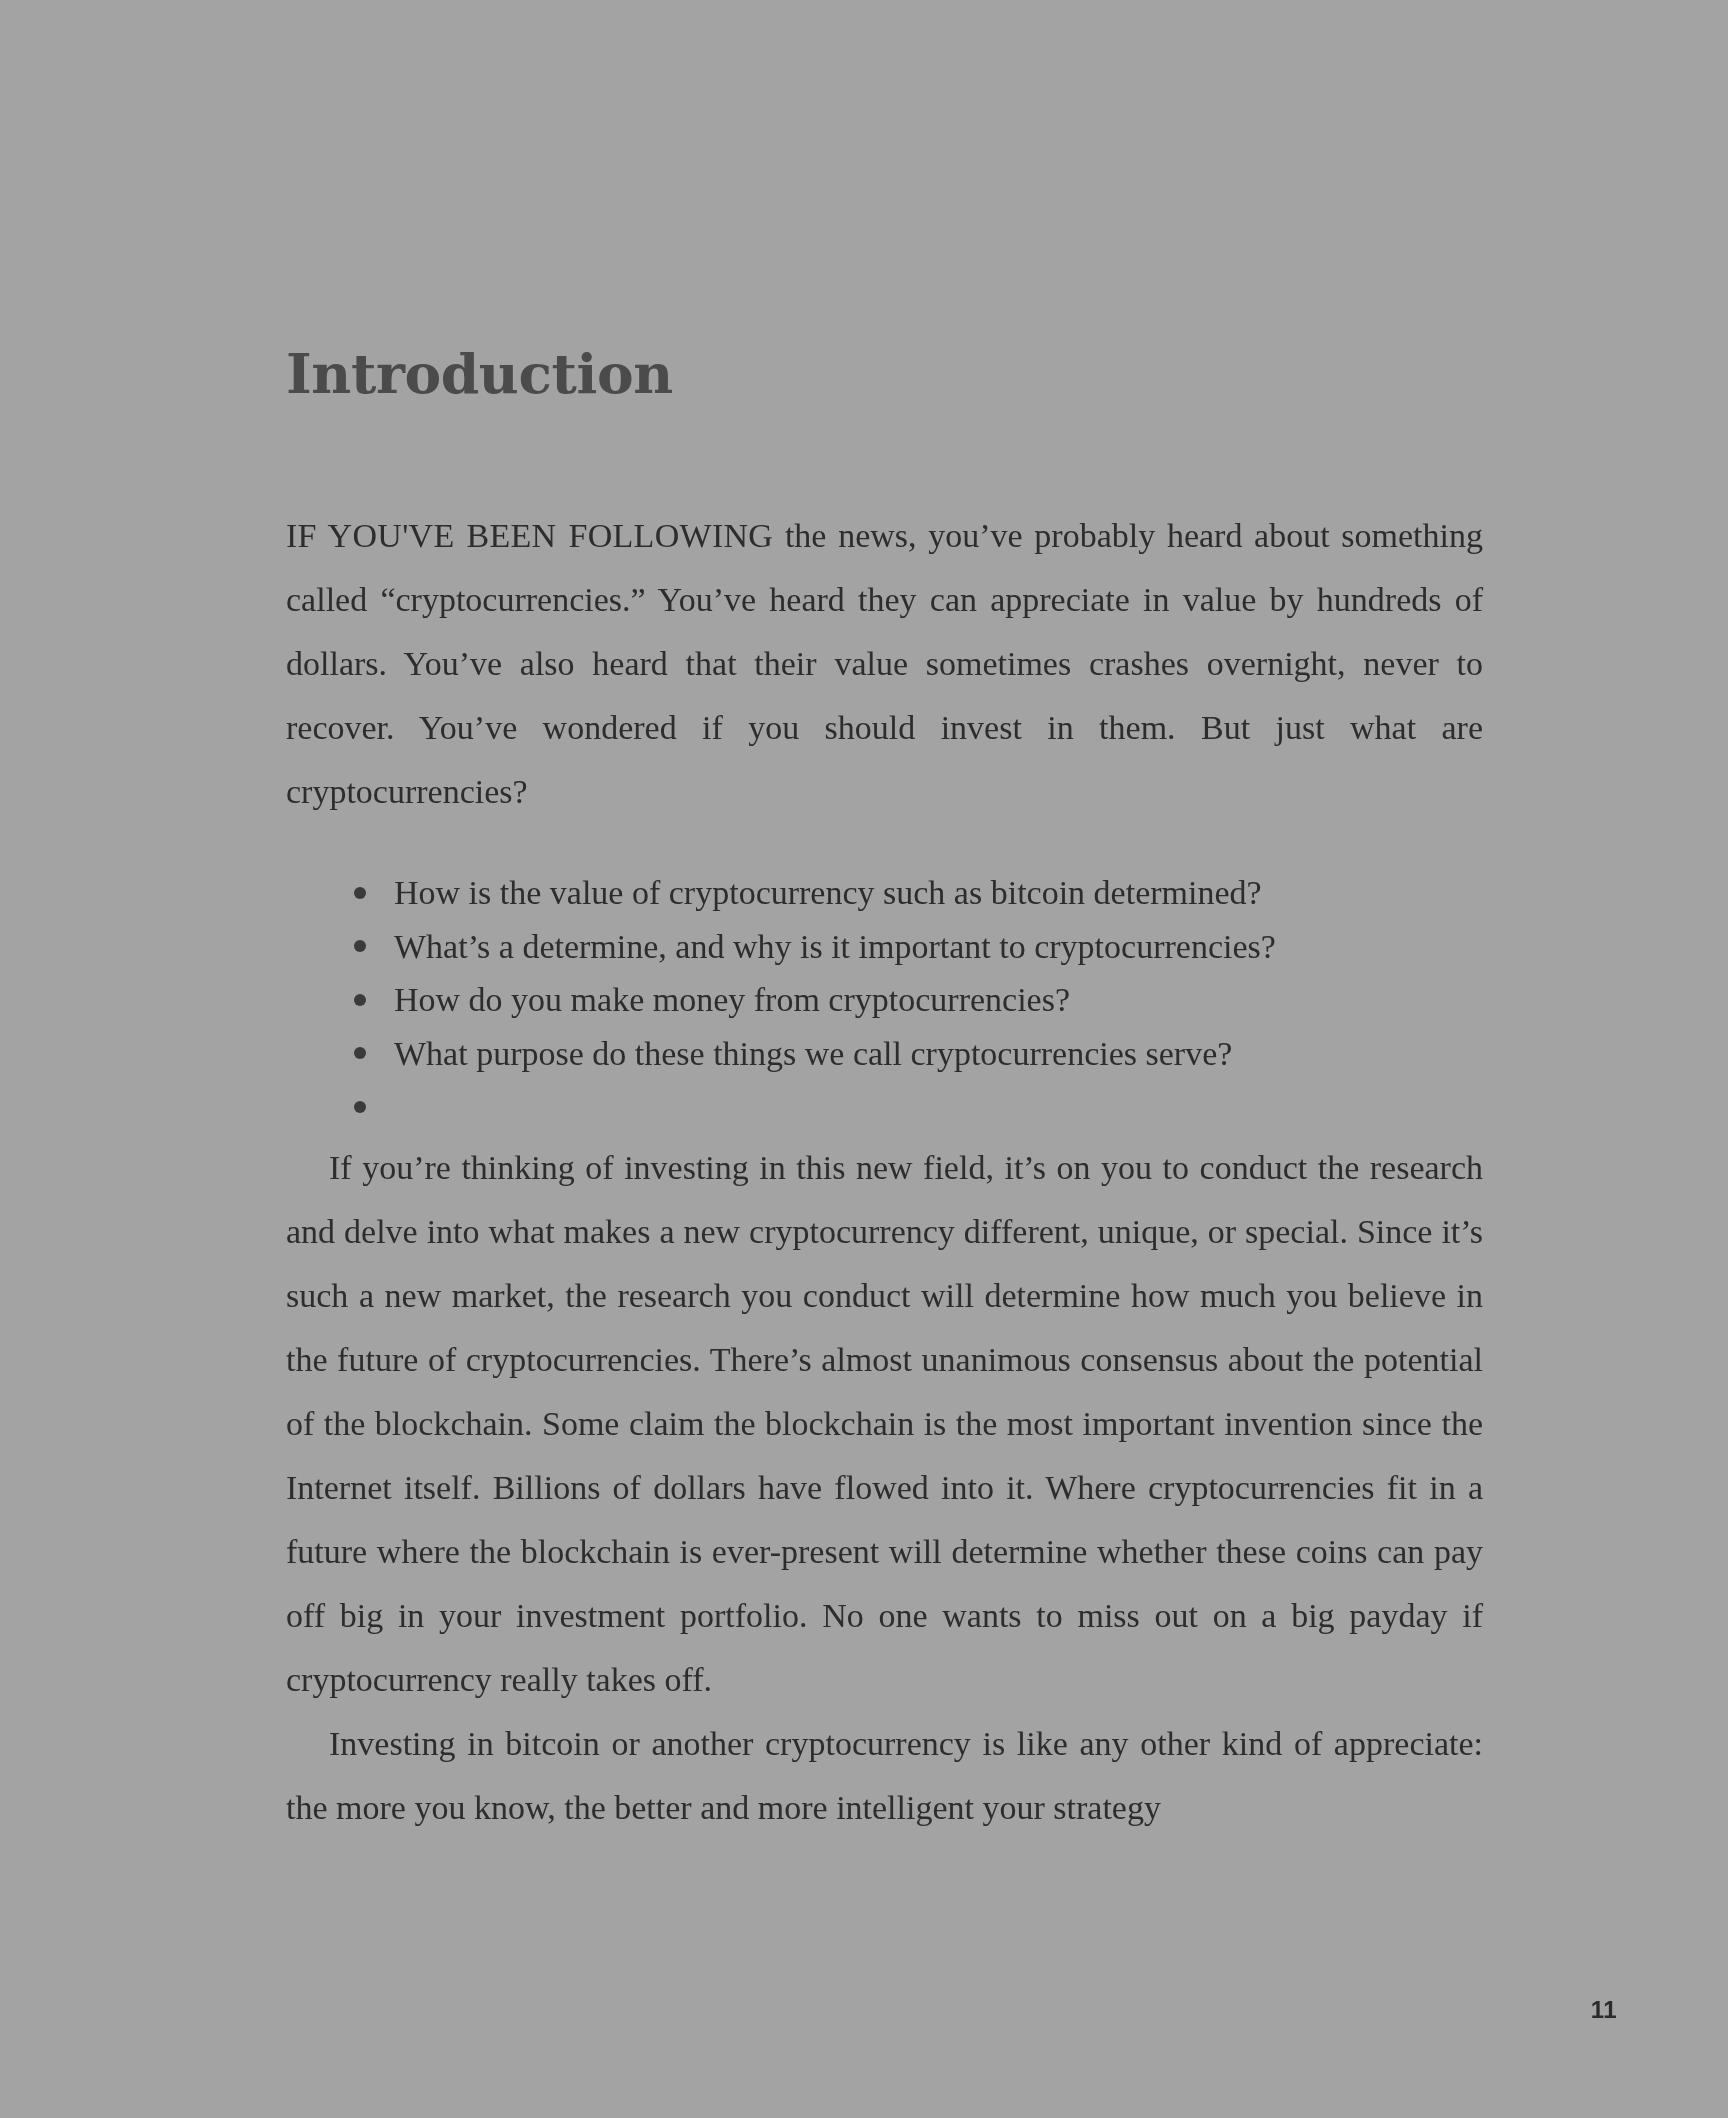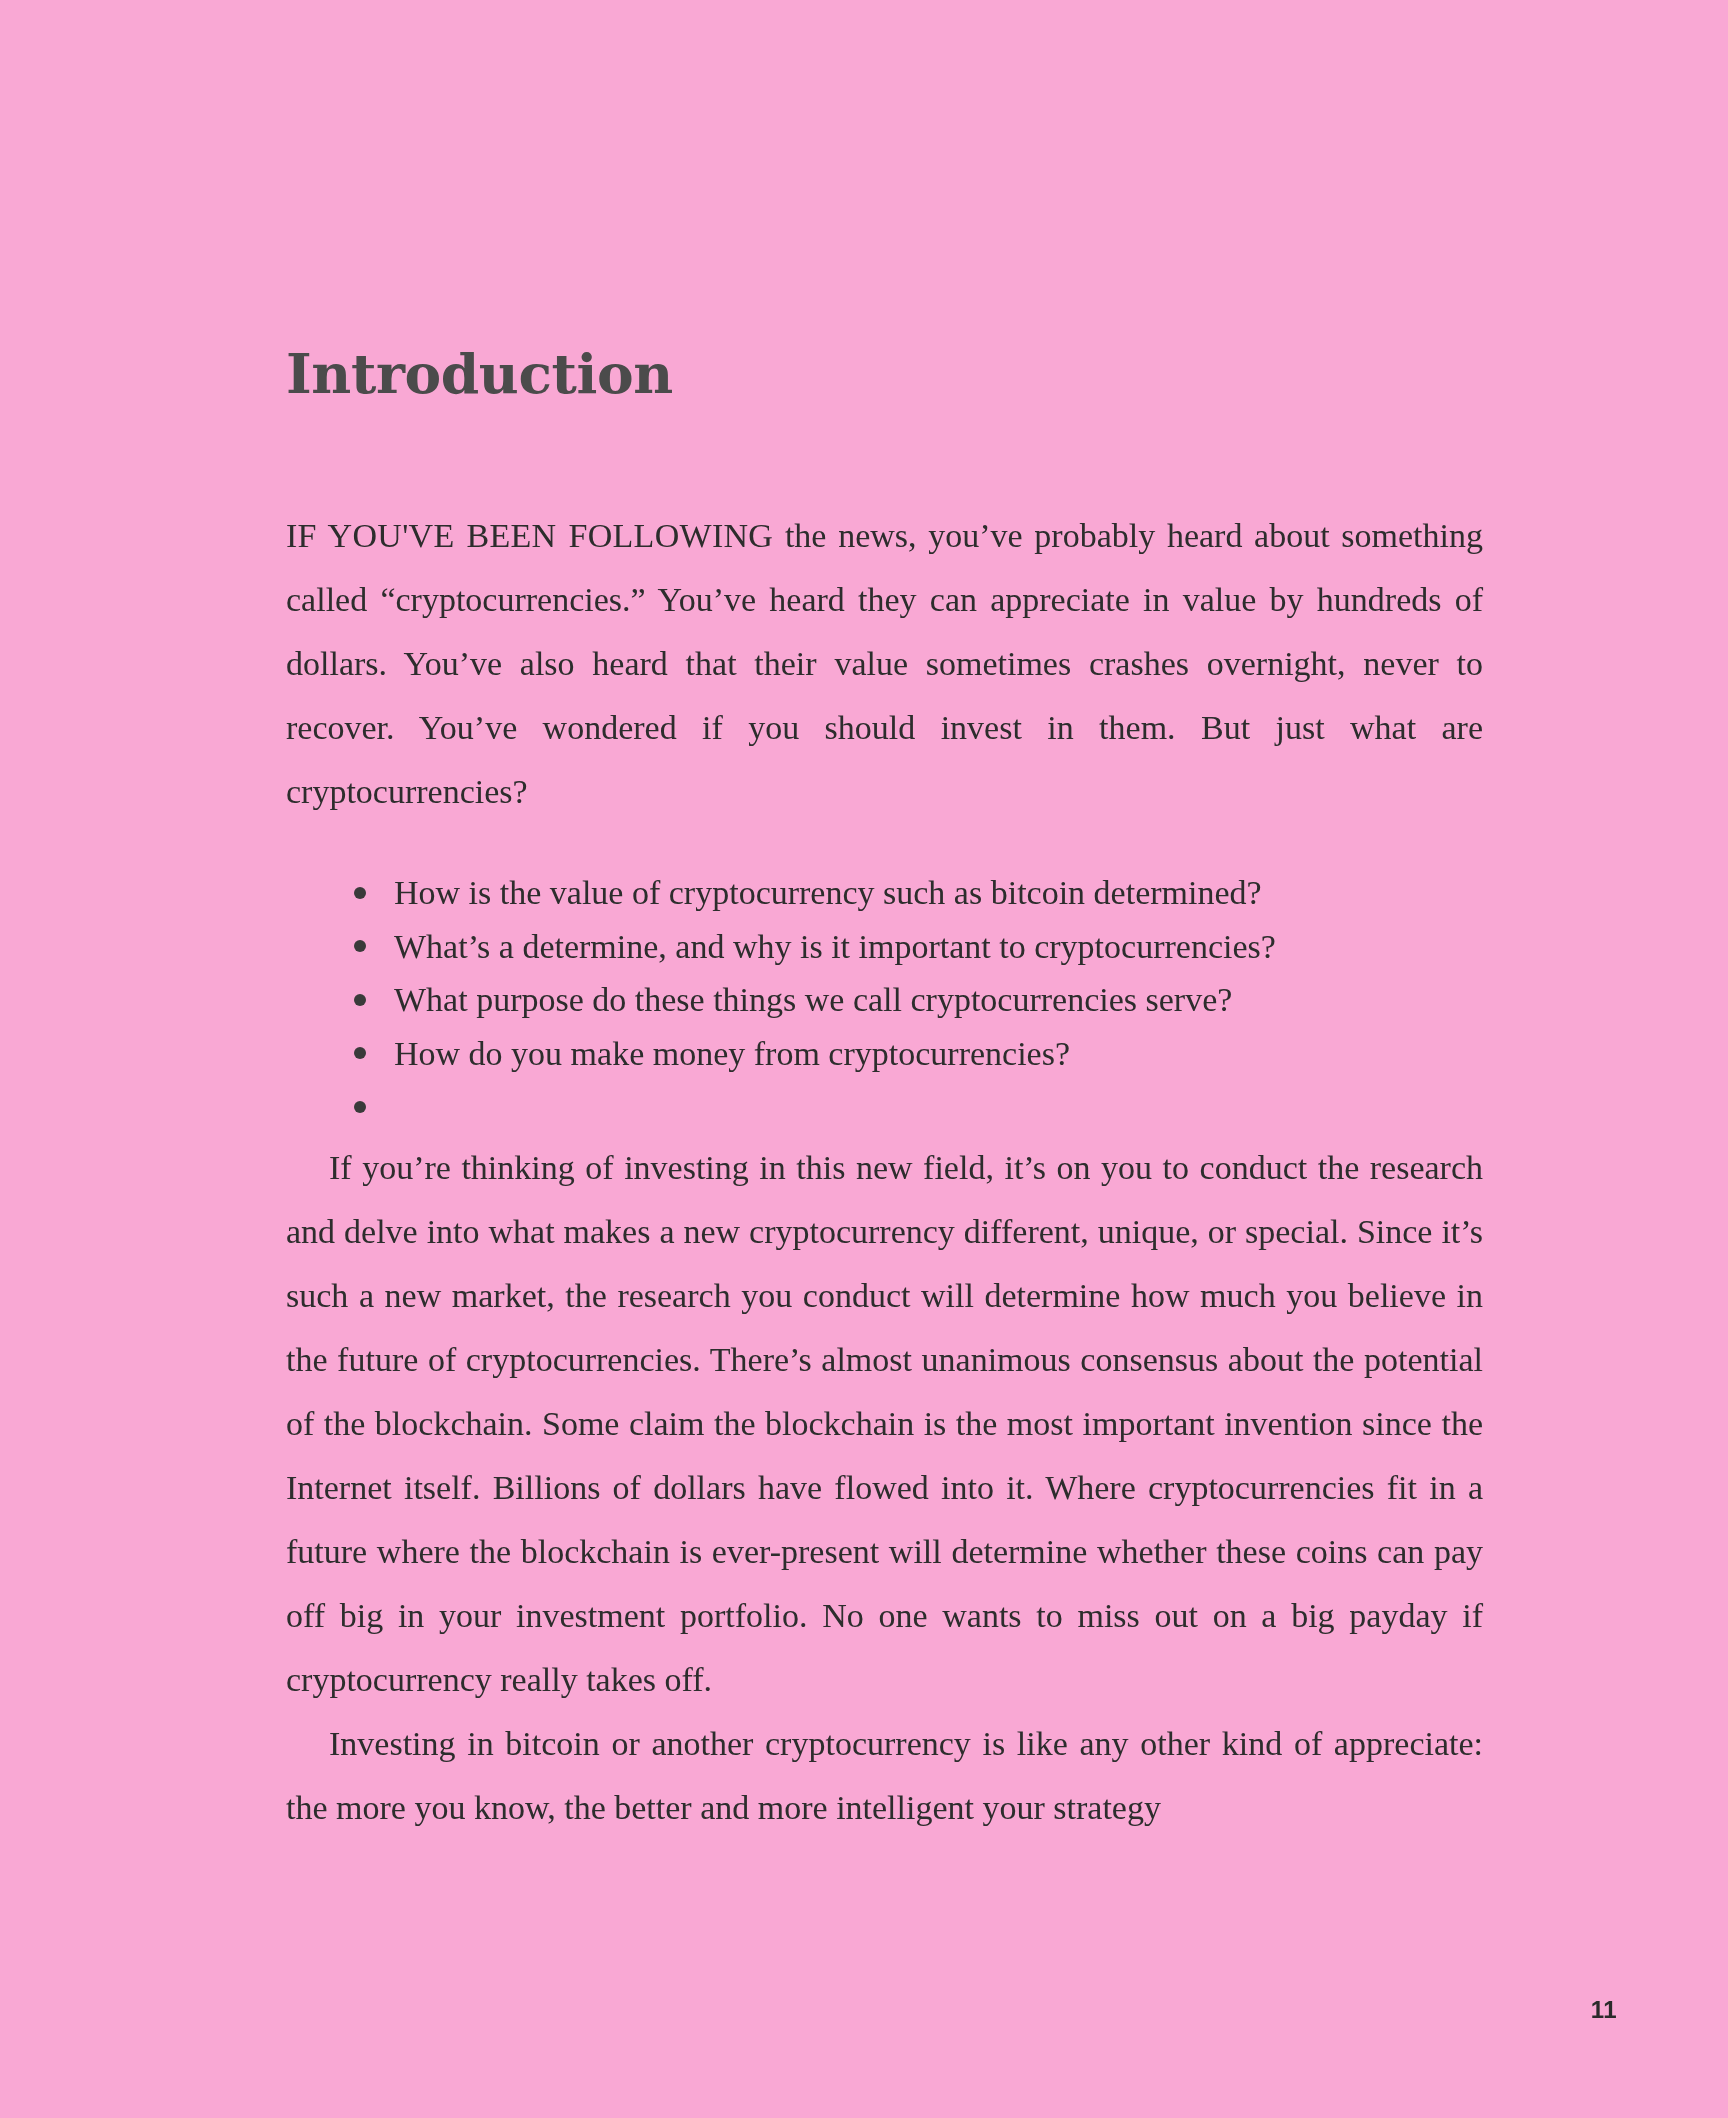--- a/index.html
+++ b/index.html
@@ -13,21 +13,21 @@
     position: relative;
     overflow: hidden;
     font-family: "Liberation Serif", "DejaVu Serif", serif;
     -webkit-font-smoothing: antialiased;
   }
 
   
   .page {
     position: absolute;
     inset: 0;
-    background: #f9a8d4;
+    background: #a3a3a3;
   }
 
   
   .chapter-heading {
     position: absolute;
     left: 286px;
     top: 309px;
     font-family: "DejaVu Serif", "Liberation Serif", serif;
     font-weight: 700;
     font-size: 55px;
@@ -132,25 +132,25 @@
       <li style="color: rgb(45, 45, 45);">
         <span class="bullet-glyph"></span>
         <span>How is the value of cryptocurrency such as bitcoin determined?</span>
       </li>
       <li style="color: rgb(45, 45, 45);">
         <span class="bullet-glyph"></span>
         <span>What’s a determine, and why is it important to cryptocurrencies?</span>
       </li>
       <li style="color: rgb(45, 45, 45);">
         <span class="bullet-glyph"></span>
-        <span>What purpose do these things we call cryptocurrencies serve?</span>
+        <span>How do you make money from cryptocurrencies?</span>
       </li>
       <li style="color: rgb(45, 45, 45);">
         <span class="bullet-glyph"></span>
-        <span>How do you make money from cryptocurrencies?</span>
+        <span>What purpose do these things we call cryptocurrencies serve?</span>
       </li>
       <li class="wraps" style="color: rgb(45, 45, 45);">
         <span class="bullet-glyph"></span>
       </li>
     </ul>
 
     <div class="post-list-gap"></div>
 
     <p class="para indent" style="color: rgb(45, 45, 45);">If you’re thinking of investing in this new field, it’s on you to conduct the research and delve into what makes a new cryptocurrency different, unique, or special. Since it’s such a new market, the research you conduct will determine how much you believe in the future of cryptocurrencies. There’s almost unanimous consensus about the potential of the blockchain. Some claim the blockchain is the most important invention since the Inter­net itself. Billions of dollars have flowed into it. Where cryptocurrencies fit in a future where the blockchain is ever-present will determine whether these coins can pay off big in your investment portfolio. No one wants to miss out on a big payday if cryptocurrency really takes off.</p>
 

